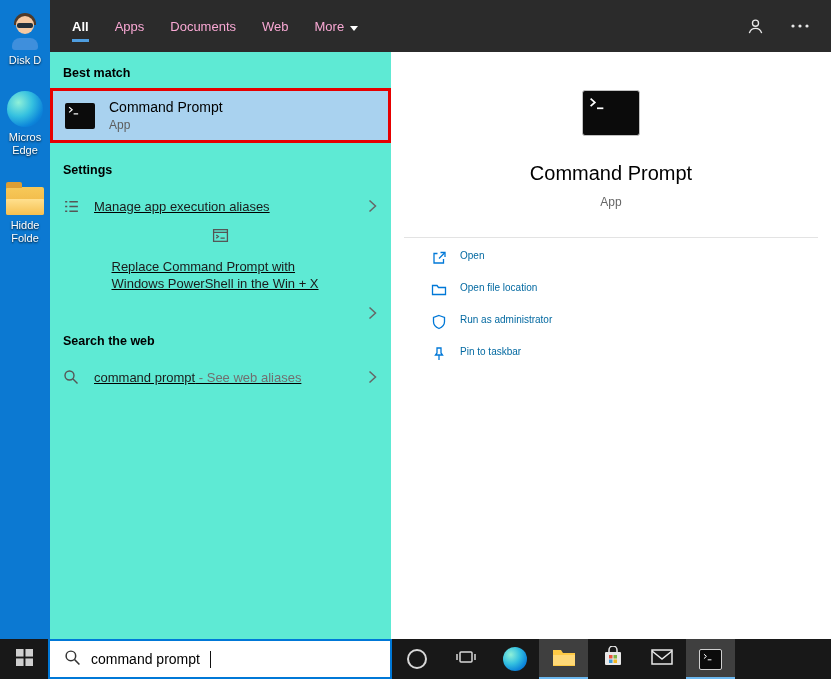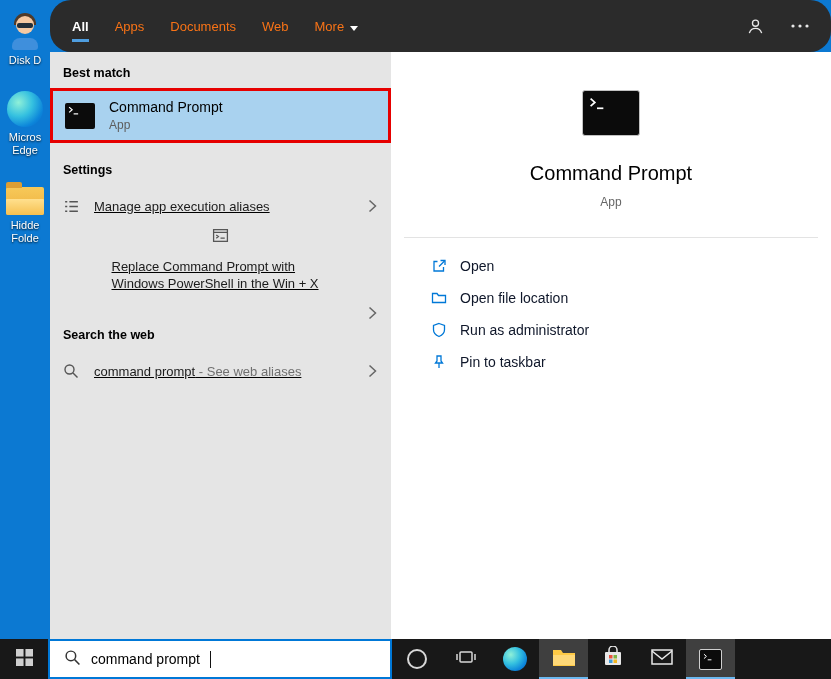--- a/index.html
+++ b/index.html
@@ -26,53 +26,53 @@
   .cmd-icon { display:inline-flex; align-items:flex-start; justify-content:flex-start; background:#0b0b0b; border-radius:2px; flex:none; }
   .cmd-icon.sm { width:30px; height:26px; padding:3px; }
   .cmd-icon.sm svg { width:12px; height:9px; }
   .cmd-icon.lg { width:58px; height:46px; padding:6px; border:1px solid #c2c2c2; border-radius:3px; }
   .cmd-icon.lg svg { width:17px; height:13px; }
   .cmd-icon.tb { width:23px; height:21px; padding:3px; border:1px solid #cfcfcf; }
   .cmd-icon.tb svg { width:10px; height:8px; }
 
   
   .flyout { position:absolute; left:50px; top:0; width:781px; height:639px; display:flex; flex-direction:column; }
-  .fly-header { height:52px; background:#2b2b2b; display:flex; align-items:center; flex:none;border-radius:21px; }
+  .fly-header { height:52px; background:#2b2b2b; display:flex; align-items:center; flex:none; }
   .tabs { display:flex; align-items:stretch; height:100%; margin-left:22px; gap:26px; }
-  .tab { display:flex; align-items:center; gap:6px; position:relative; font-size:13px; color:#f97316; cursor:pointer; }
+  .tab { display:flex; align-items:center; gap:6px; position:relative; font-size:13px; color:#f9a8d4; cursor:pointer; }
   .tab.active { color:#fff; font-weight:bold; }
   .tab.active::after { content:''; position:absolute; left:0; right:0; bottom:10px; height:3px; background:#4f9ee0; }
   .header-icons { margin-left:auto; margin-right:22px; display:flex; align-items:center; gap:26px; }
   .header-icons > span { cursor:pointer; display:inline-flex; }
 
   .fly-body { flex:1; display:flex; overflow:hidden; }
-  .results { width:341px; flex:none; background:#e5e5e5; padding-top:6px; }
+  .results { width:341px; flex:none; background:#5eead4; padding-top:6px; }
   .section-heading { padding:8px 13px; font-size:12.5px; font-weight:bold; color:#000; }
   .section-heading.mt { margin-top:12px; }
-  .section-heading.mt2 { }
+  .section-heading.mt2 { margin-top:6px; }
 
   .best-match { width:100%; height:55px; background:#a9d2ef; border:3px solid #e60000; display:flex; align-items:center; gap:14px; padding:0 12px; cursor:pointer; }
   .bm-text { display:flex; flex-direction:column; }
   .bm-title { font-size:14px; color:#000; }
   .bm-sub { font-size:12px; color:#5d5d5d; margin-top:3px; }
 
   .result-item { display:flex; align-items:center; gap:14px; padding:0 12px; min-height:42px; cursor:pointer;text-decoration:underline; }
   .result-item.two-line { min-height:58px;flex-direction:column; }
   .li-icon { flex:none; display:inline-flex; width:18px; justify-content:center; }
   .li-label { font-size:13px; color:#1b1b1b; line-height:17px; }
   .result-item.two-line .li-label { max-width:218px; }
   .li-label .muted { color:#707070; }
   .chevron { margin-left:auto; display:inline-flex; padding-right:2px; }
 
   .preview { flex:1; background:#fff; display:flex; flex-direction:column; align-items:center; padding-top:38px; }
   .preview-title { margin-top:26px; font-size:20px; color:#000; }
   .preview-sub { margin-top:10px; font-size:12px; color:#666; }
   .preview-divider { width:calc(100% - 26px); border-top:1px solid #e3e3e3; margin-top:28px; }
   .actions { align-self:stretch; padding:12px 0 0 40px; display:flex; flex-direction:column; }
-  .action { display:flex; align-items:center; gap:13px; height:32px; font-size:14px; color:#0f172a; cursor:pointer; }
+  .action { display:flex; align-items:flex-start; gap:13px; height:32px; font-size:10px; color:#0369a1; cursor:pointer; }
   .action .a-icon { display:inline-flex; width:16px; justify-content:center; }
 
   
   .taskbar { position:absolute; left:0; bottom:0; width:831px; height:40px; background:#181818; z-index:4; }
   .tb-btn { width:49px; height:40px; display:grid; place-items:center; cursor:pointer; }
   .tb-btn.start { position:absolute; left:0; top:0; width:48px; }
   .tb-buttons { position:absolute; left:392px; top:0; display:flex; }
   .tb-btn.open { background:#3f3f3f; box-shadow:inset 0 -2px 0 #6cb8f0; }
   .cortana-ring { width:20px; height:20px; border:2px solid #d8d8d8; border-radius:50%; }
   .tb-search { position:absolute; left:48px; top:0; width:344px; height:40px; background:#fff; border:2px solid #0078d7; display:flex; align-items:center; gap:10px; padding-left:14px; z-index:6; cursor:text; }

